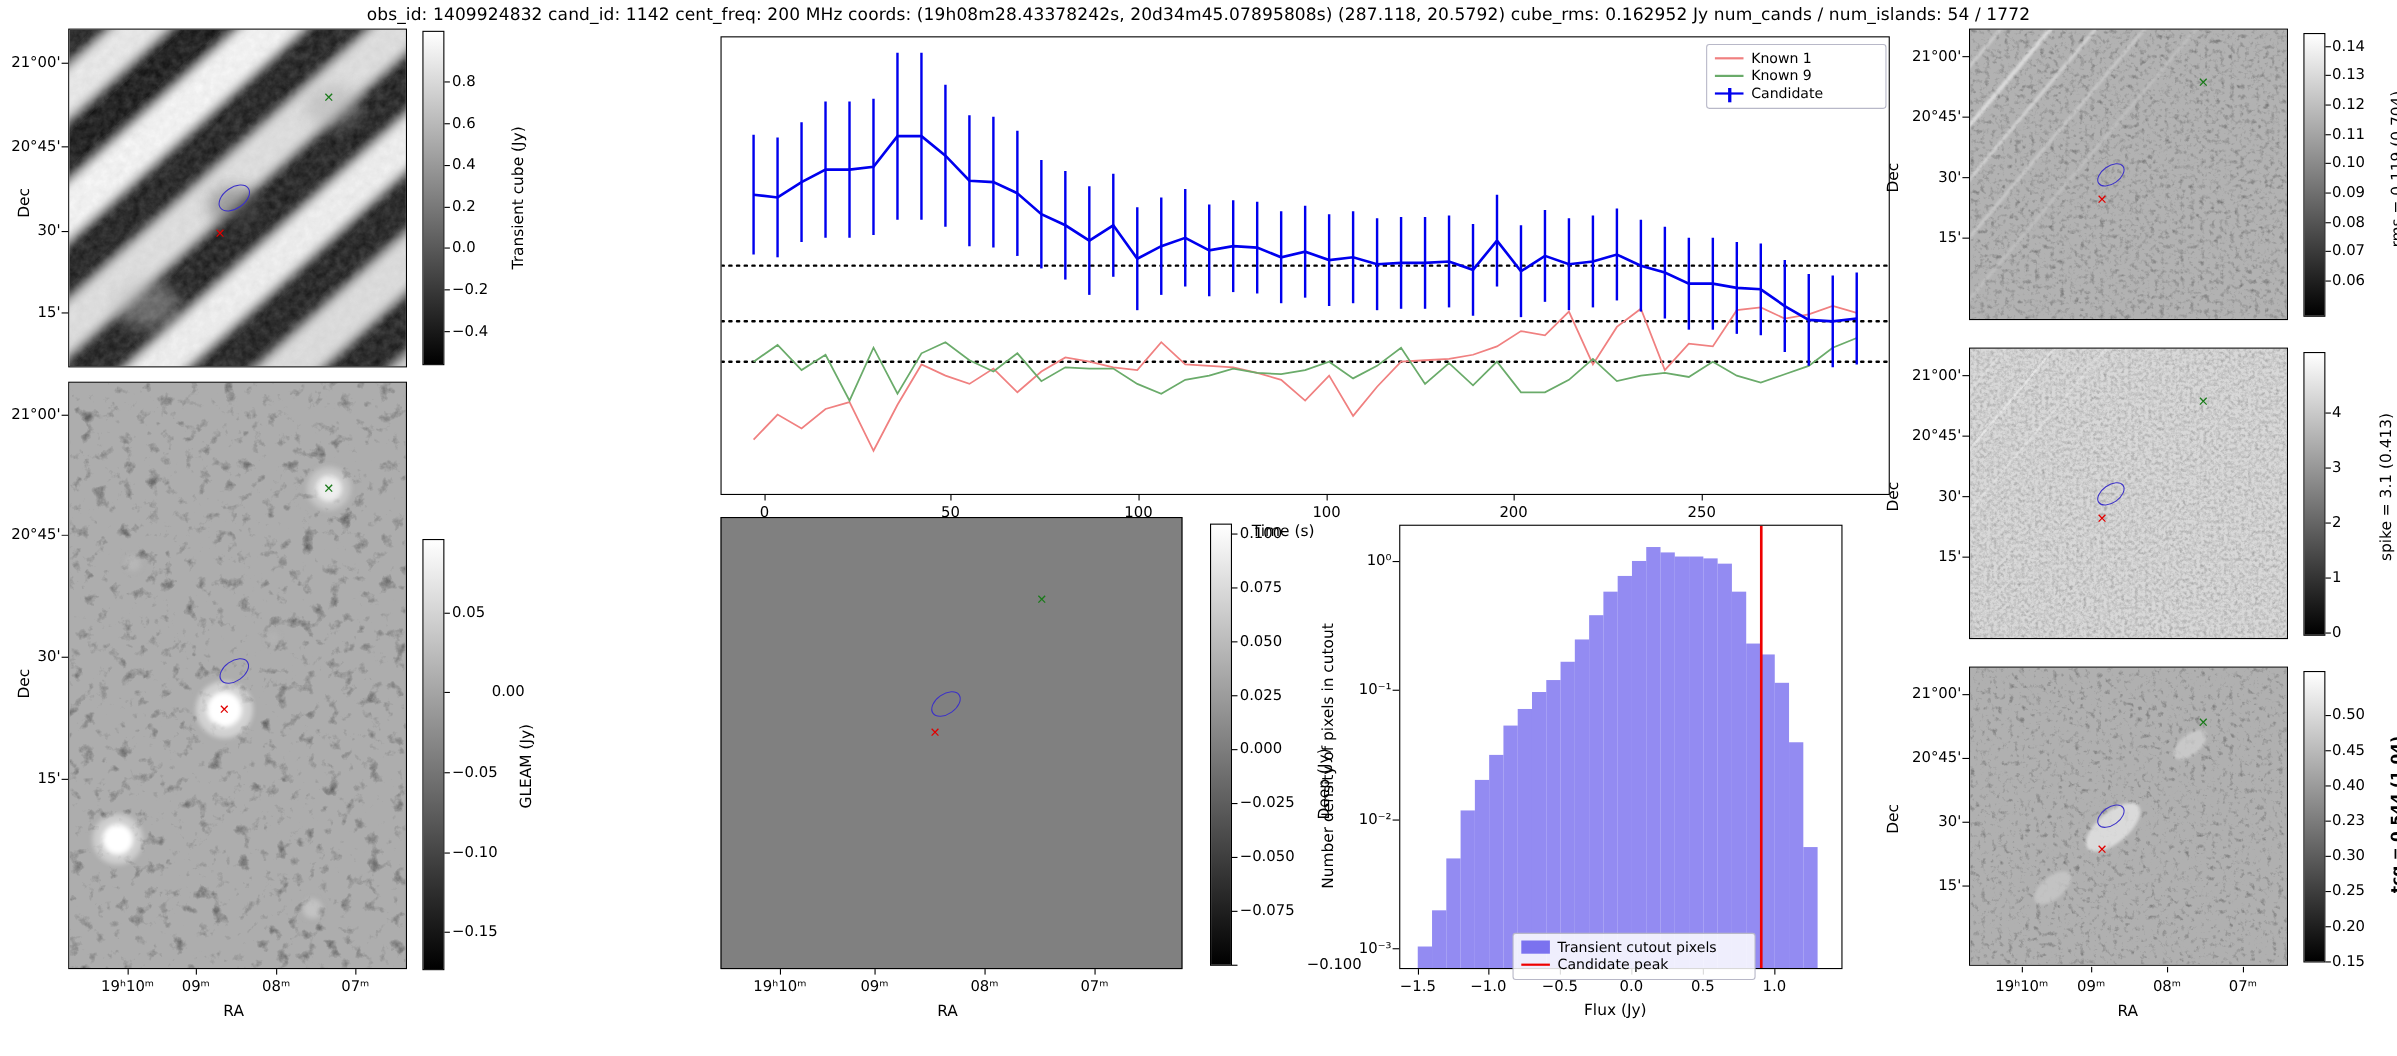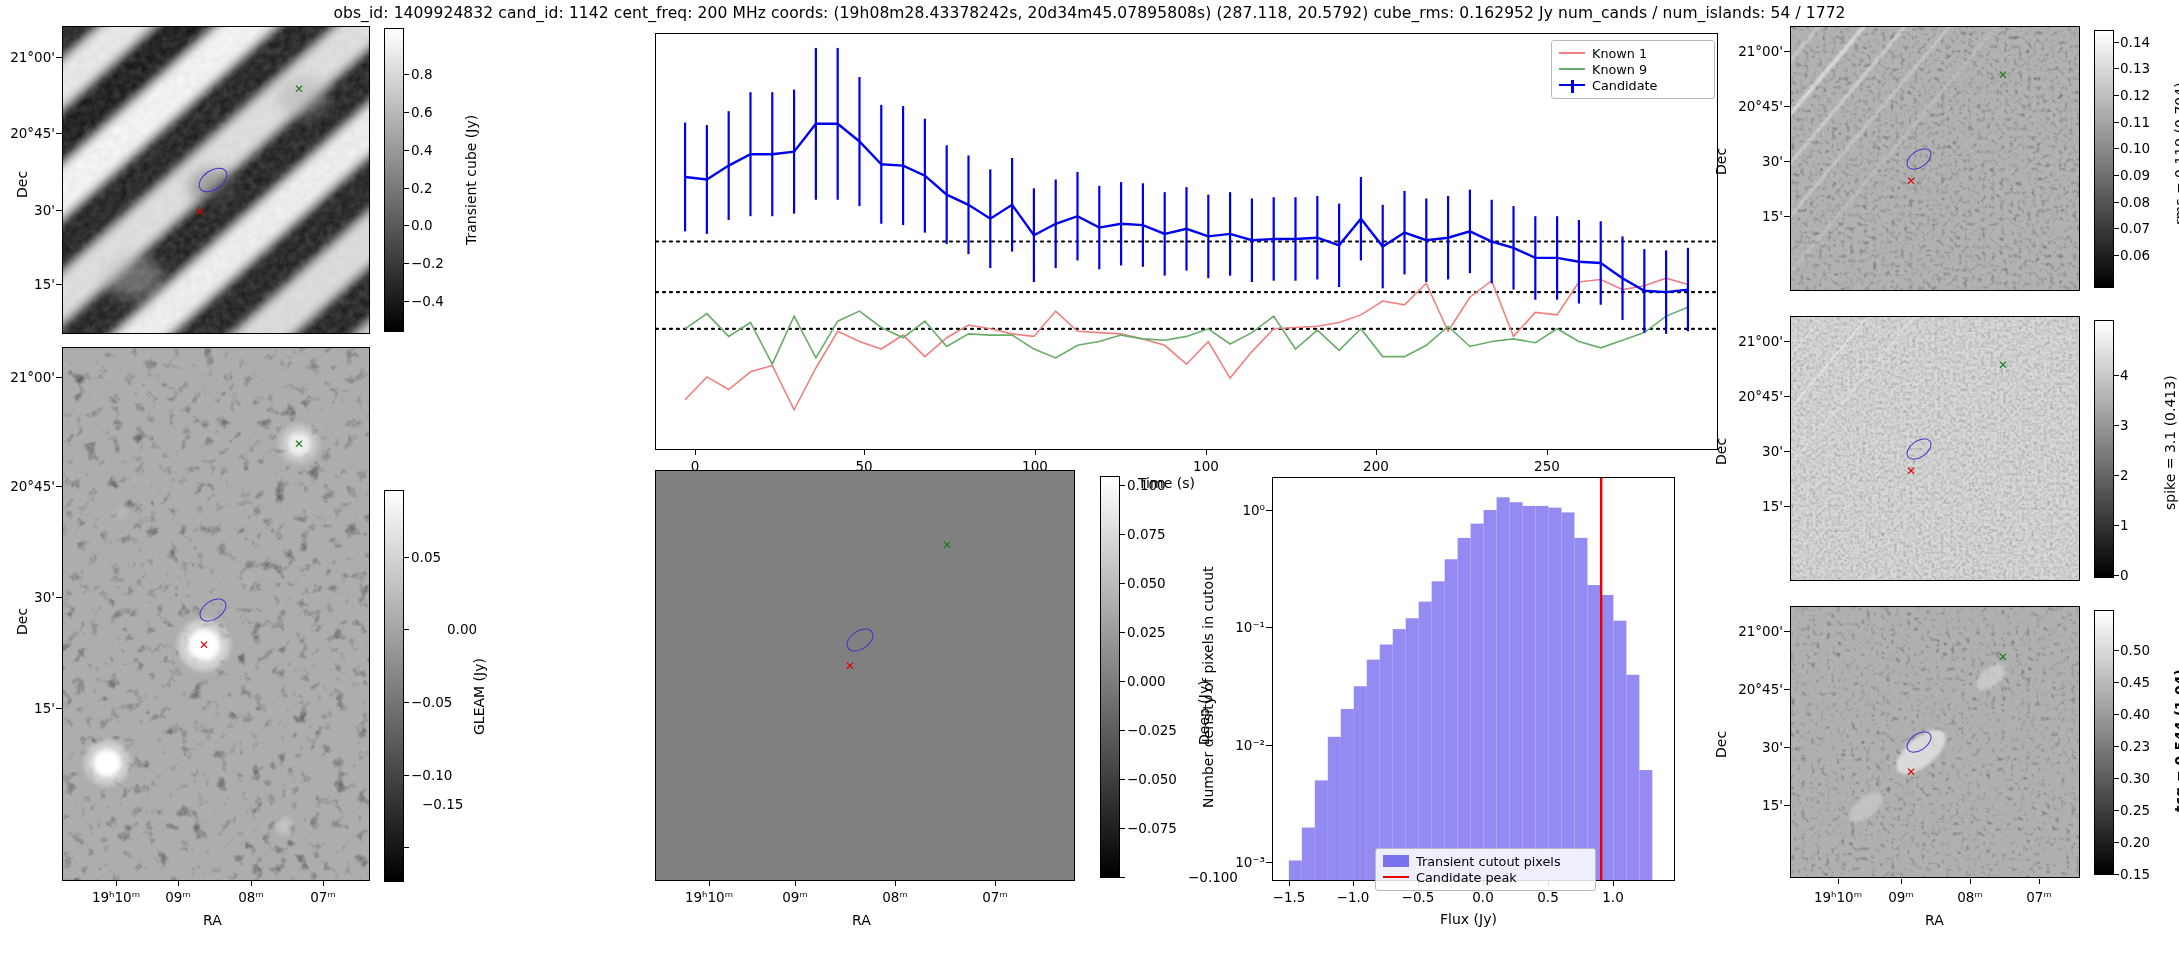--- a/index.html
+++ b/index.html
@@ -182,21 +182,21 @@
 <div class="cbar" style="left:384px;top:490px;width:20px;height:392px;"></div>
 <div class="cbar-tick" style="left:404px;top:557px;"></div>
 <div class="cbar-tick" style="left:404px;top:629px;"></div>
 <div class="cbar-tick" style="left:404px;top:702px;"></div>
 <div class="cbar-tick" style="left:404px;top:775px;"></div>
 <div class="cbar-tick" style="left:404px;top:847px;"></div>
 <div class="cbar-lab" style="left:411px;top:557px;">0.05</div>
 <div class="cbar-lab" style="left:411px;top:629px;margin-left:36px;">0.00</div>
 <div class="cbar-lab" style="left:411px;top:702px;">−0.05</div>
 <div class="cbar-lab" style="left:411px;top:775px;">−0.10</div>
-<div class="cbar-lab" style="left:411px;top:804px;margin-left:11px;">−0.15</div>
+<div class="cbar-lab" style="left:411px;top:847px;">−0.15</div>
 <div class="cbar-title" style="left:471px;top:735px;">GLEAM (Jy)</div>
 
 <div class="frame" style="left:655px;top:33px;width:1063px;height:417px;">
   <svg id="lcsvg" width="1061" height="415" viewBox="0 0 1061 415">
       <line x1="0" y1="207.5" x2="1061" y2="207.5" stroke="#000" stroke-width="2.2" stroke-dasharray="2,5" stroke-linecap="round"></line>
       <line x1="0" y1="258.109756097561" x2="1061" y2="258.109756097561" stroke="#000" stroke-width="2.2" stroke-dasharray="2,5" stroke-linecap="round"></line>
       <line x1="0" y1="294.8018292682927" x2="1061" y2="294.8018292682927" stroke="#000" stroke-width="2.2" stroke-dasharray="2,5" stroke-linecap="round"></line>
       <path d="M29.1,365.7L50.9,342.9L72.7,355.5L94.5,337.8L116.3,331.5L138.1,375.8L159.9,334.0L181.7,297.3L203.5,307.5L225.3,315.0L247.1,301.1L268.9,322.6L290.7,303.7L312.5,291.0L334.3,294.8L356.1,299.9L377.9,302.4L399.7,277.1L421.5,297.3L443.3,298.6L465.1,299.9L486.9,304.9L508.7,311.3L530.5,330.2L552.3,307.5L574.1,344.1L595.9,317.6L617.7,294.8L639.5,293.5L661.3,292.3L683.1,288.5L704.9,280.9L726.7,267.0L748.5,270.8L770.3,249.3L792.1,297.3L813.9,263.2L835.7,246.7L857.5,302.4L879.3,278.4L901.1,280.9L922.9,248.0L944.7,245.5L966.5,255.6L988.3,251.8L1010.1,244.2L1031.9,250.5" fill="none" stroke="#f08080" stroke-width="1.6"></path>
       <path d="M29.1,294.8L50.9,279.6L72.7,302.4L94.5,288.5L116.3,330.2L138.1,282.1L159.9,323.9L181.7,287.2L203.5,277.1L225.3,293.5L247.1,303.7L268.9,287.2L290.7,312.5L312.5,299.9L334.3,301.1L356.1,301.1L377.9,315.0L399.7,323.9L421.5,311.3L443.3,307.5L465.1,301.1L486.9,304.9L508.7,306.2L530.5,302.4L552.3,294.8L574.1,310.0L595.9,298.6L617.7,282.1L639.5,315.0L661.3,296.1L683.1,316.3L704.9,294.8L726.7,322.6L748.5,322.6L770.3,311.3L792.1,292.3L813.9,312.5L835.7,307.5L857.5,304.9L879.3,308.7L901.1,294.8L922.9,307.5L944.7,313.8L966.5,306.2L988.3,298.6L1010.1,282.1L1031.9,273.3" fill="none" stroke="#6aab6a" stroke-width="1.6"></path>
       <line x1="29.06849315068493" y1="197.37804878048783" x2="29.06849315068493" y2="88.56707317073176" stroke="#0000ee" stroke-width="2.2"></line>

